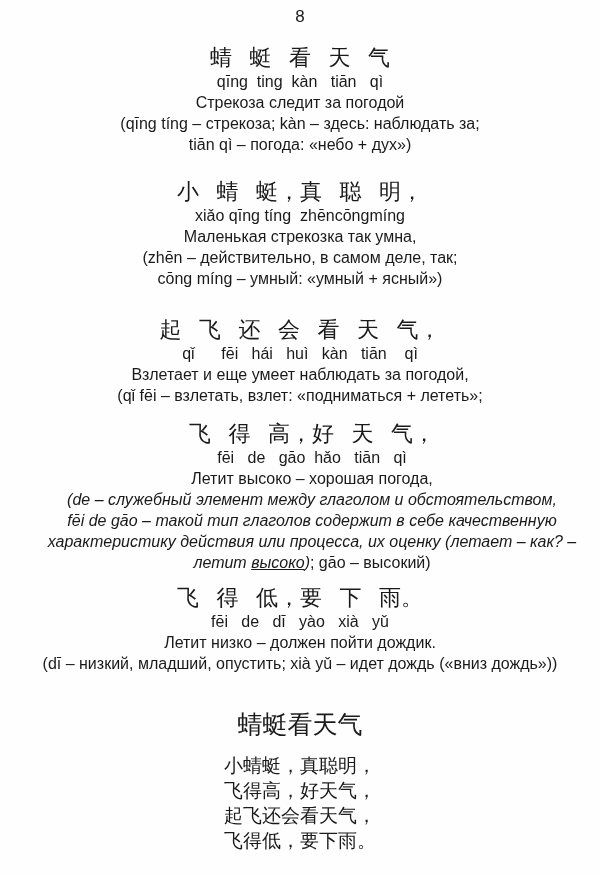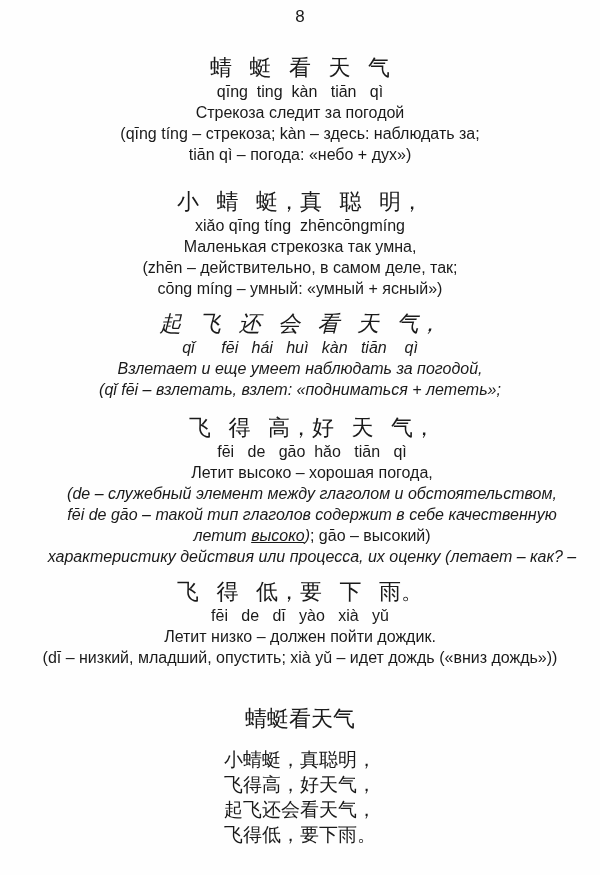--- a/index.html
+++ b/index.html
@@ -33,29 +33,29 @@
     white-space: pre-wrap;
   }
   .verse .pinyin,
   .verse .translation,
   .verse .note {
     font-size: 16px;
     line-height: 21px;
   }
   .it { font-style: italic; }
   .u  { text-decoration: underline; }
-  .m-s1 { margin-top: 28px; }
+  .m-s1 { margin-top: 18px; }
   .m-s2 { margin-top: 24px; }
-  .m-s3 { margin-top: 12px; font-style: italic; }
+  .m-s3 { margin-top: 28px; }
   .m-s4 { margin-top: 15px; padding-left: 24px; }
   .m-s5 { margin-top: 12px; }
   .poem { margin-top: 39px; }
   .poem .poem-title {
     font-family: Liberation Serif, serif;
-    font-size: 22px;
+    font-size: 25px;
     line-height: 24px;
   }
   .poem .poem-lines { margin-top: 16px; }
   .poem .poem-line {
     font-family: "Liberation Serif", "DejaVu Serif", serif;
     font-size: 19px;
     line-height: 25px;
   }
 </style>
 </head>
@@ -87,22 +87,22 @@
     <div class="translation line">Взлетает и еще умеет наблюдать за погодой,</div>
     <div class="note line">(qǐ fēi – взлетать, взлет: «подниматься + лететь»;</div>
   </div>
 
   <div class="verse m-s4">
     <div class="hanzi line">飞 得 高，好 天 气，</div>
     <div class="pinyin line">fēi   de   gāo  hǎo   tiān   qì</div>
     <div class="translation line">Летит высоко – хорошая погода,</div>
     <div class="note line it">(de – служебный элемент между глаголом и обстоятельством,</div>
     <div class="note line it">fēi de gāo – такой тип глаголов содержит в себе качественную</div>
+    <div class="note line it">характеристику действия или процесса, их оценку (летает – как? –</div>
     <div class="note line"><span class="it">летит </span><span class="it u">высоко</span><span class="it">)</span><span>; gāo – высокий)</span></div>
-    <div class="note line it">характеристику действия или процесса, их оценку (летает – как? –</div>
   </div>
 
   <div class="verse m-s5">
     <div class="hanzi line">飞 得 低，要 下 雨。</div>
     <div class="pinyin line">fēi   de   dī   yào   xià   yǔ</div>
     <div class="translation line">Летит низко – должен пойти дождик.</div>
     <div class="note line">(dī – низкий, младший, опустить; xià yǔ – идет дождь («вниз дождь»))</div>
   </div>
 
   <div class="poem">

